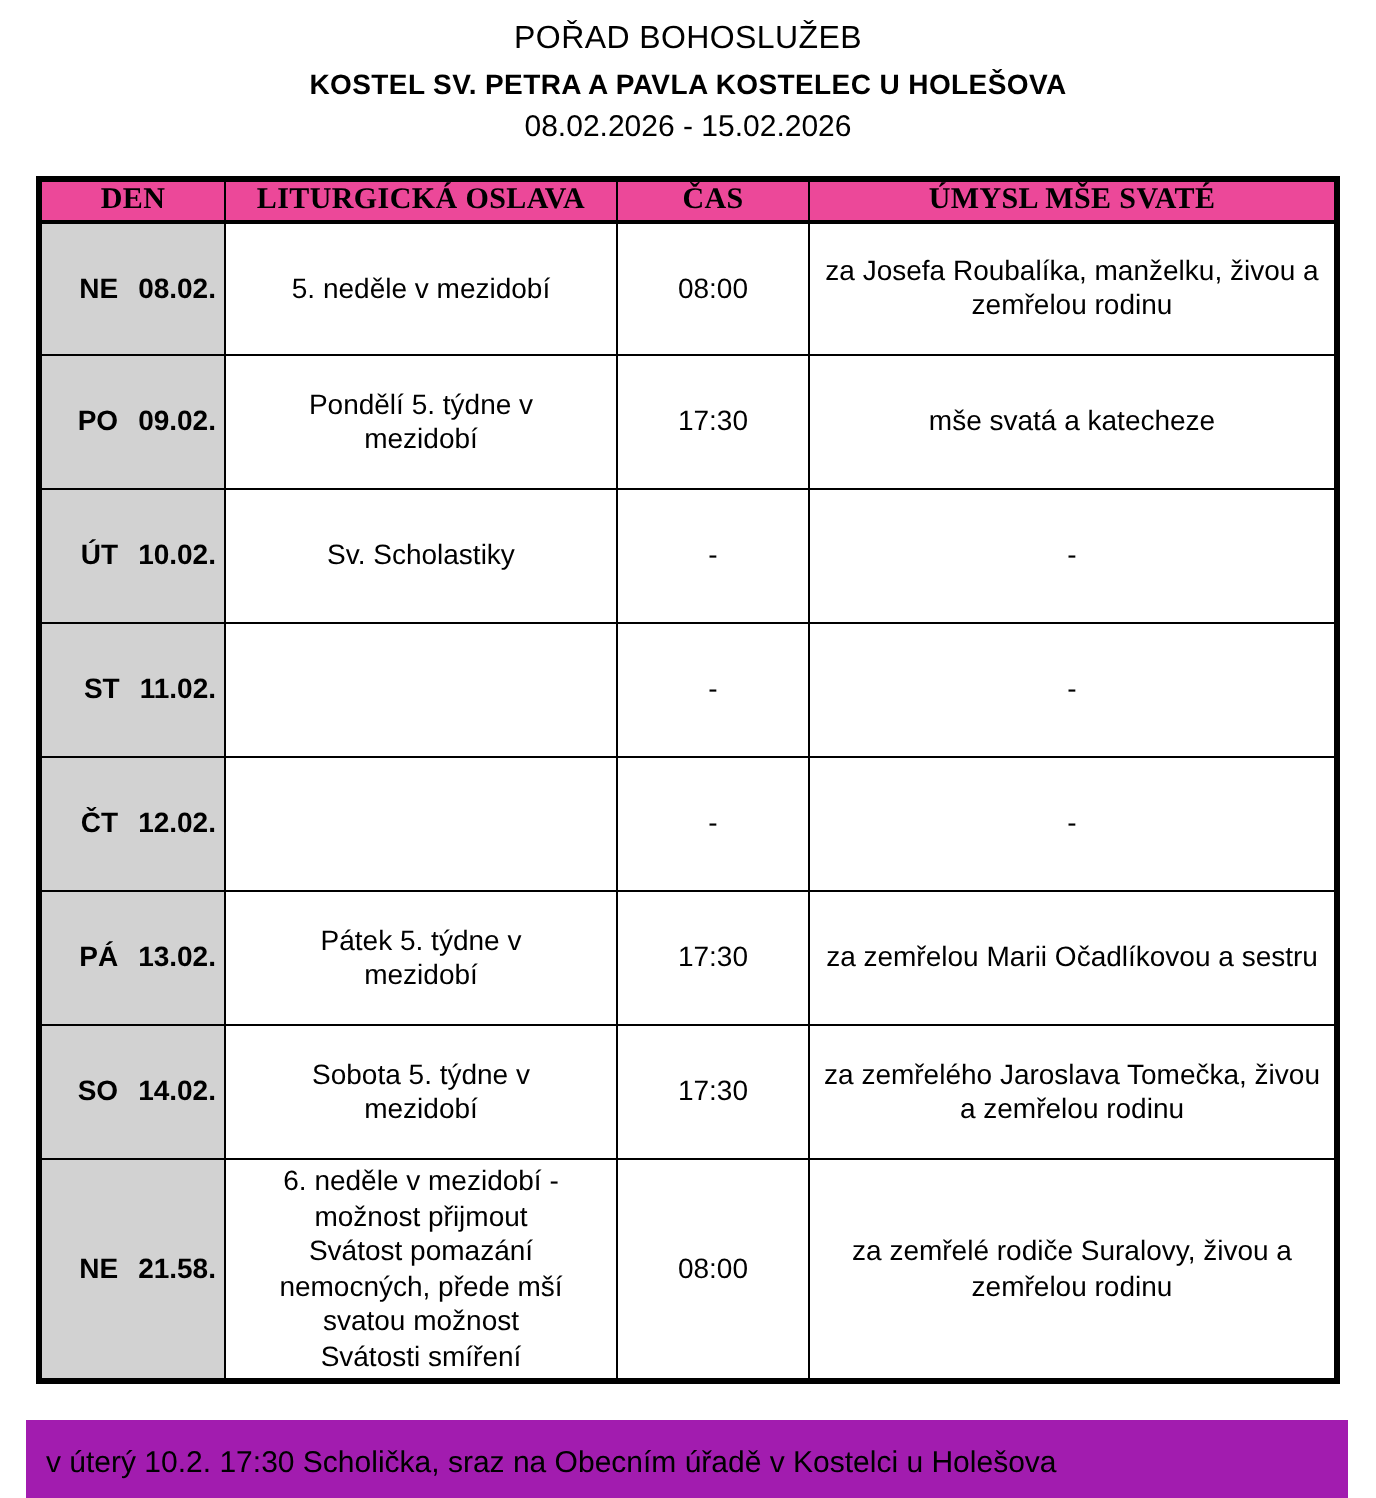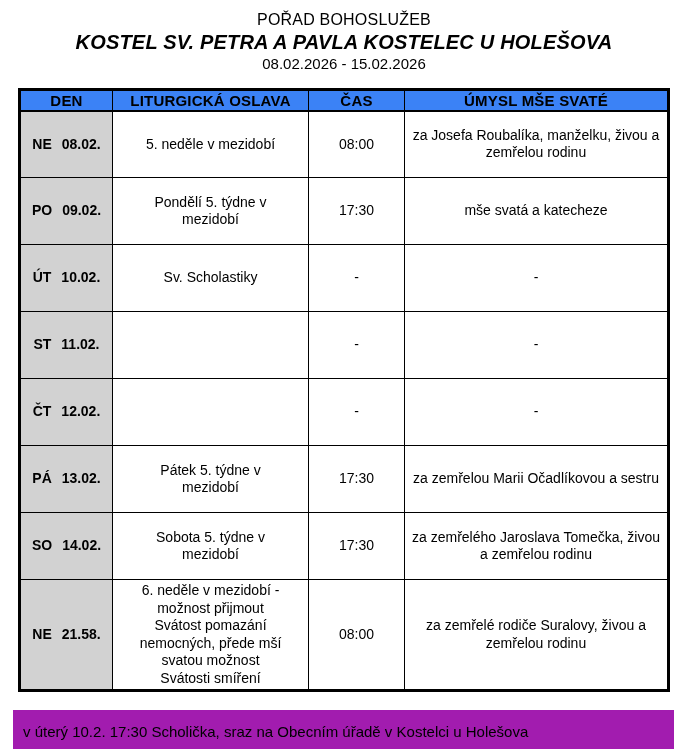--- a/index.html
+++ b/index.html
@@ -6,64 +6,65 @@
   html, body { background: #ffffff; }
   body {
     width: 688px;
     height: 749px;
     font-family: "Liberation Sans", sans-serif;
     color: #000000;
     overflow: hidden;
   }
   .doc-header { text-align: center; padding-top: 9px; }
   .title-line1 { font-size: 16px; font-weight: normal; line-height: 22px; letter-spacing: .2px; }
-  .title-line2 { font-size: 20px; font-weight: bold; line-height: 22px; letter-spacing: .2px; font-style: italic; }
+  .title-line2 { font-size: 14px; font-weight: bold; line-height: 22px; letter-spacing: .2px; }
   .date-range  { font-size: 15px; font-weight: normal; line-height: 22px; }
 
   table.schedule {
     border-collapse: collapse;
     margin: 13px 18px 0 18px;
     width: 652px;
     table-layout: fixed;
     border: 3px solid #000000;
   }
   col.c-day  { width: 93px; }
   col.c-cel  { width: 196px; }
   col.c-time { width: 96px; }
   col.c-int  { width: 264px; }
 
   th {
-    background: #3b82f6;
+    background: #ec4899;
     font-size: 15px;
     font-weight: bold;
     height: 21px;
     border: 1px solid #000000;
     border-bottom: 2px solid #000000;
     text-align: center;
     vertical-align: middle;
     letter-spacing: .2px;
+    font-family: Liberation Serif, serif;
   }
   td {
     border: 1px solid #000000;
     font-size: 14px;
     text-align: center;
     vertical-align: middle;
     line-height: 1.25;
     padding: 2px 22px;
     overflow: hidden;
   }
   tbody tr { height: 67px; }
   tbody tr:last-child { height: 90px; }
 
   td.day-cell {
     background: #d2d2d2;
     font-weight: bold;
     padding: 2px 4px;
   }
-  .day-wrap { display: flex; justify-content: center; align-items: center; gap: 10px; }
+  .day-wrap { display: flex; justify-content: flex-end; align-items: center; gap: 10px; }
   td.cel-cell { padding: 2px 23px; }
   td.int-cell { padding: 2px 4px; }
 
   .footer-note {
     margin: 18px 14px 0 13px;
     background: #a21caf;
     min-height: 42px;
     display: flex;
     align-items: center;
     padding: 4px 10px;

